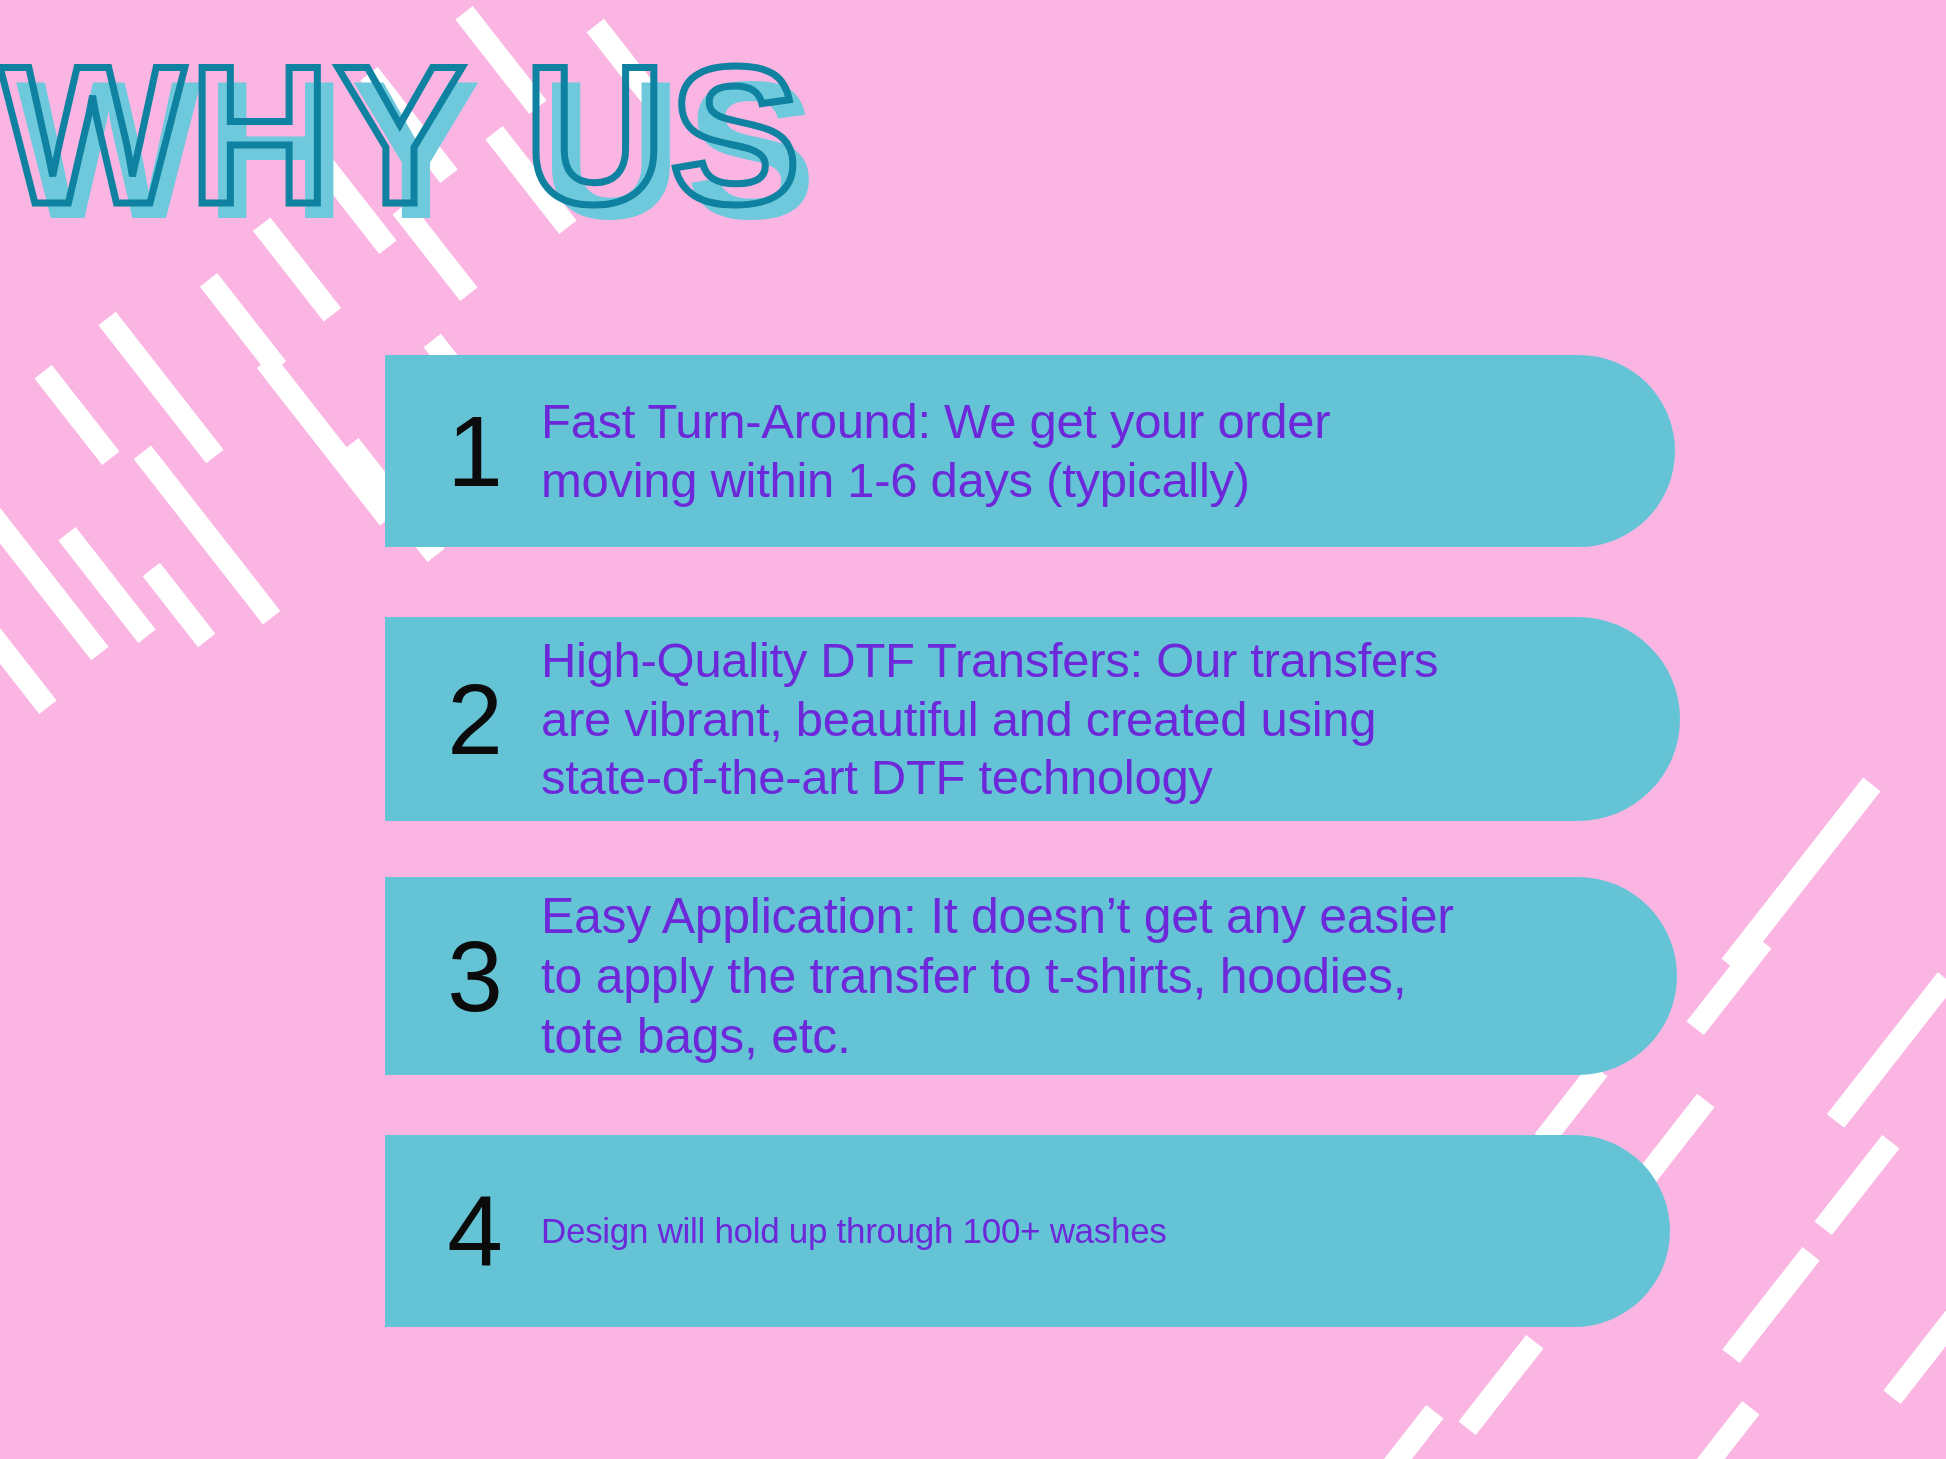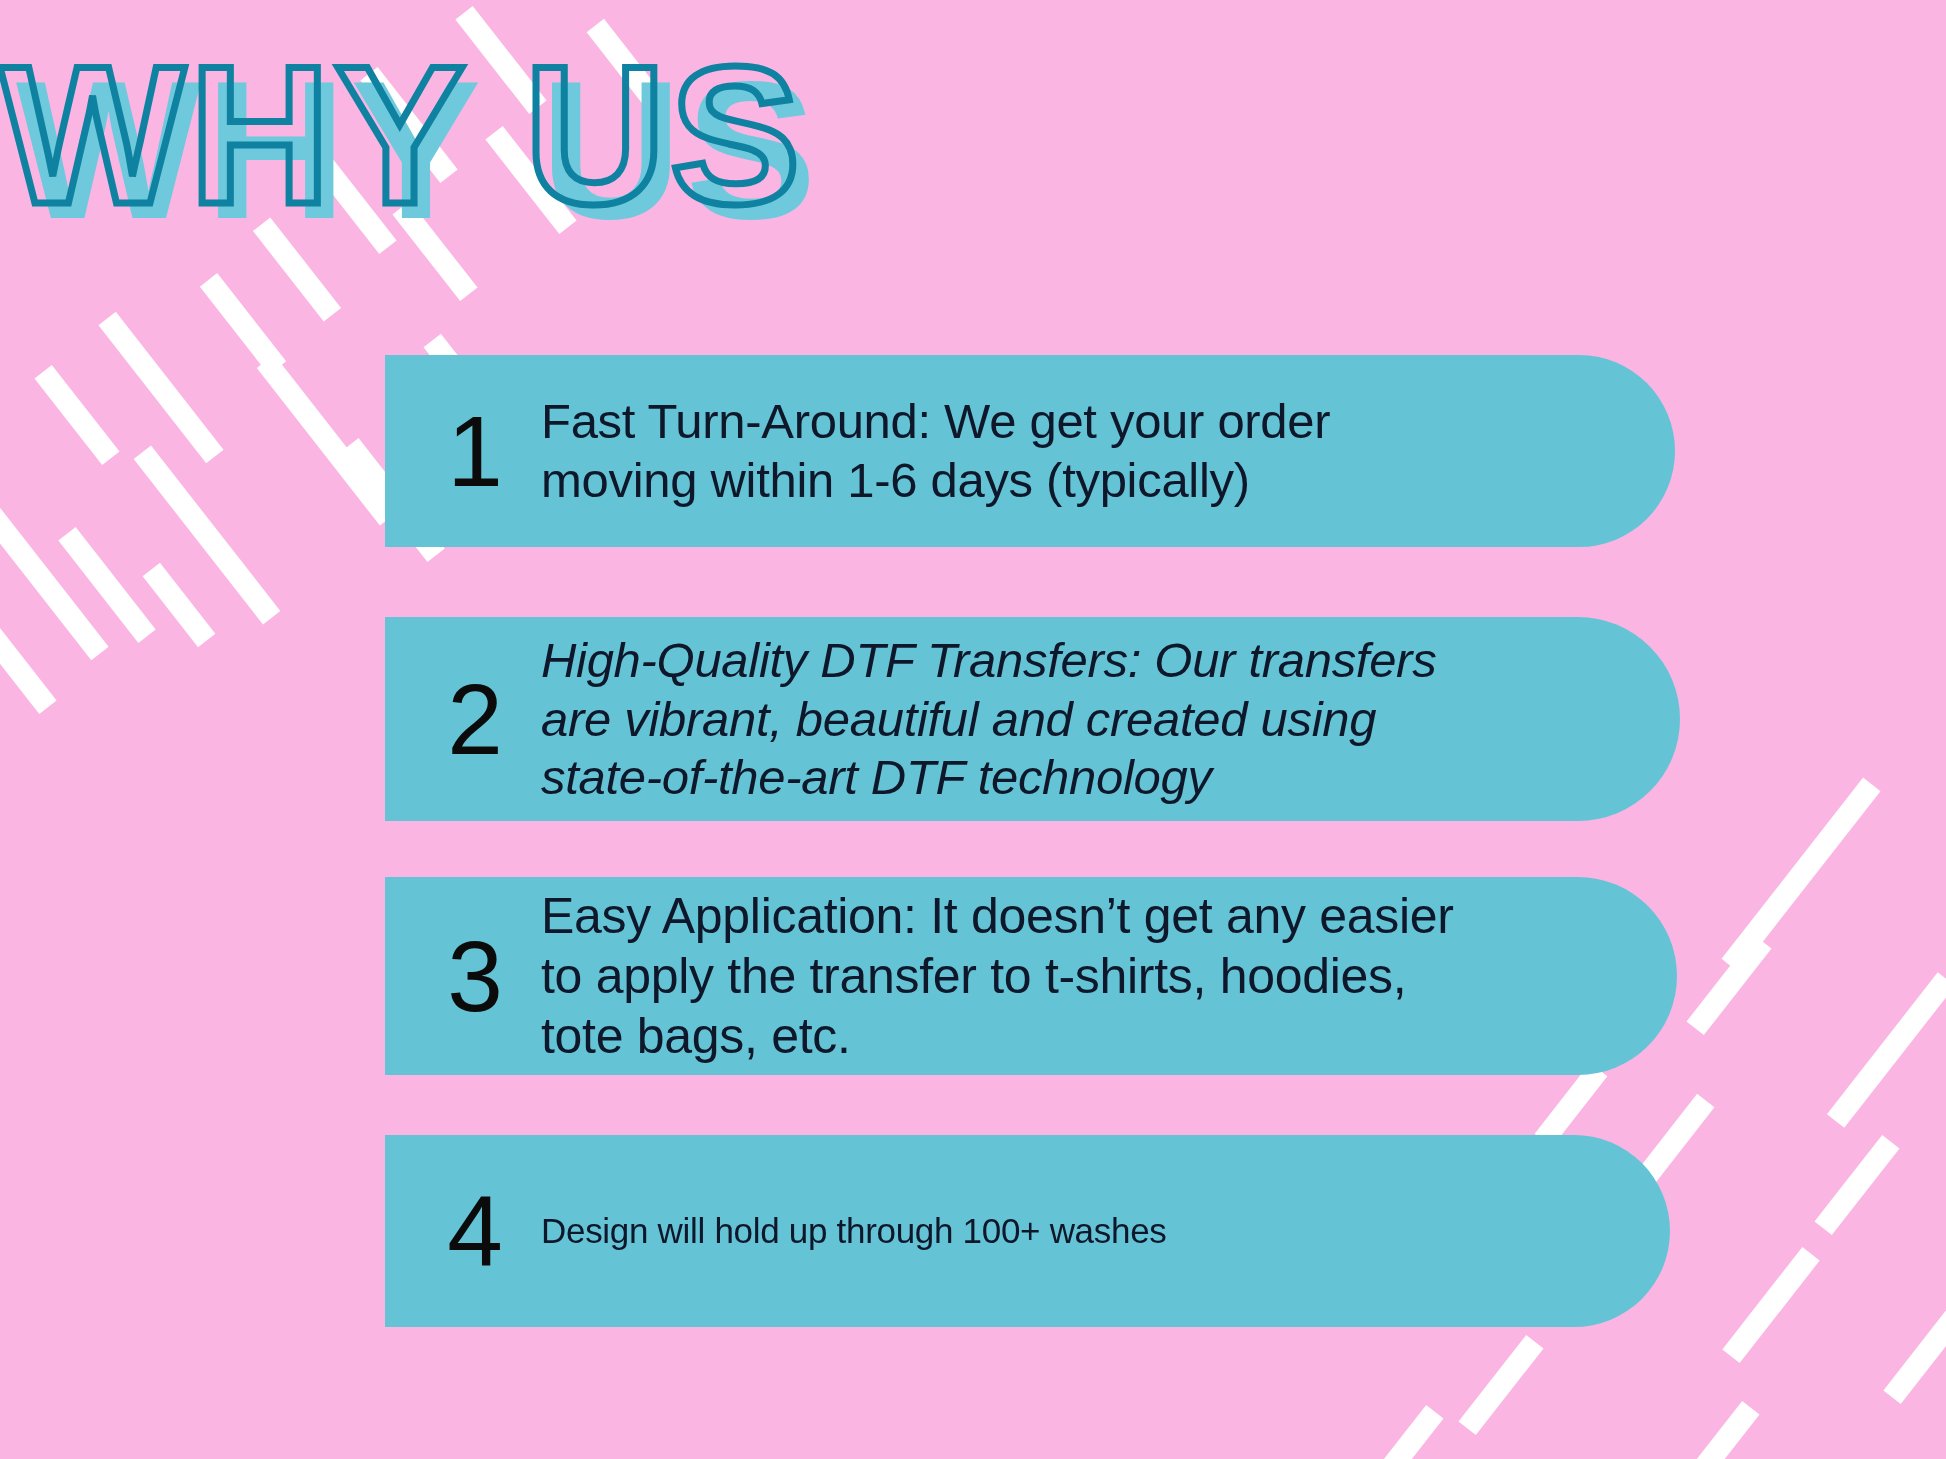--- a/index.html
+++ b/index.html
@@ -87,35 +87,35 @@
     line-height:1;
     width:98px;
     flex:0 0 98px;
     text-align:center;
     letter-spacing:-2px;
   }
   .card-text {
     font-family:"Liberation Sans", sans-serif;
     font-size:49px;
     font-weight:400;
-    color:#0f172a;
+    color:#6d28d9;
     line-height:1.21;
     letter-spacing:-0.3px;
     padding-left:18px;
     padding-right:60px;
   }
 
   
   #card-1 { width:1290px; height:192px;  margin-bottom:70px; }
   #card-2 { width:1295px; height:204px;  margin-bottom:56px; }
   #card-3 { width:1292px; height:198px;  margin-bottom:60px; }
   #card-4 { width:1285px; height:192px;  margin-bottom:0; }
 
   #card-1 .card-text { font-size:49px; }
-  #card-2 .card-text { font-size:49px; line-height:1.20;font-style:italic; }
+  #card-2 .card-text { font-size:49px; line-height:1.20; }
   #card-3 .card-text { font-size:50px; line-height:1.20; }
   #card-4 .card-text { font-size:35px; }
 </style>
 </head>
 <body>
 
 <svg id="stripes" viewBox="0 0 1946 1459" width="1946" height="1459" xmlns="http://www.w3.org/2000/svg" aria-hidden="true">
     <rect x="12" y="430" width="22" height="250" fill="#FFFFFF" transform="rotate(-38 23 555)"></rect>
     <rect x="66" y="360" width="22" height="110" fill="#FFFFFF" transform="rotate(-38 77 415)"></rect>
     <rect x="96" y="520" width="22" height="130" fill="#FFFFFF" transform="rotate(-38 107 585)"></rect>

